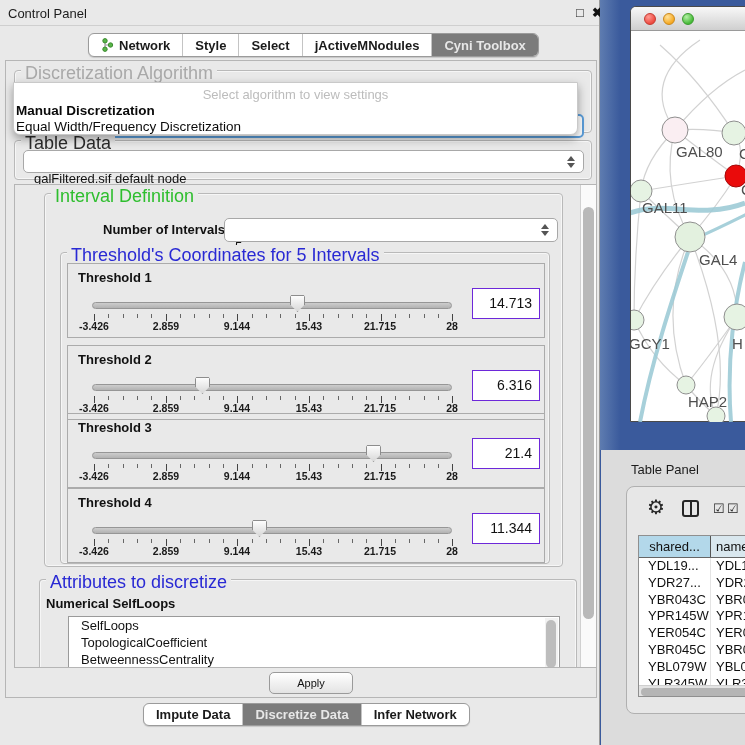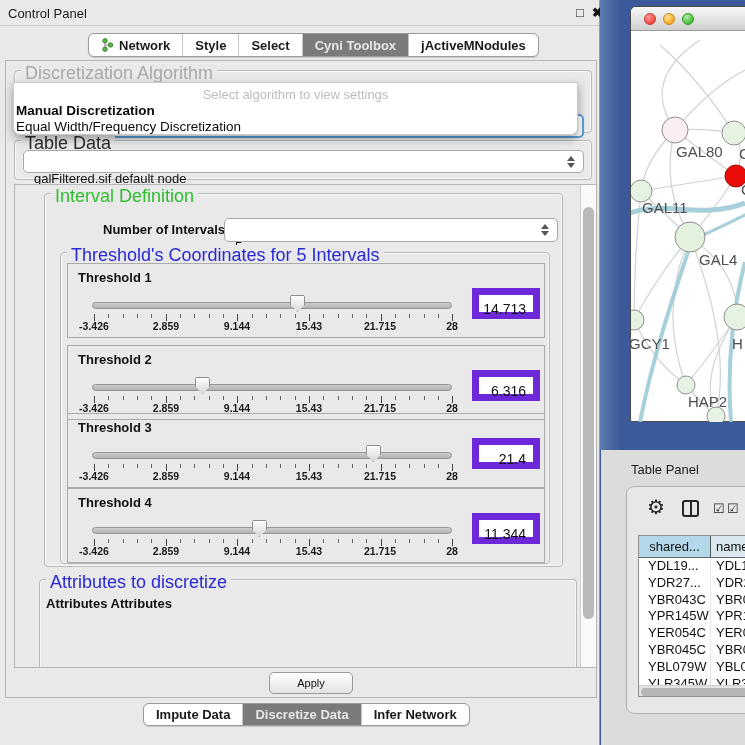--- a/index.html
+++ b/index.html
@@ -66,21 +66,21 @@
   .tbox .tlabel { position:absolute; left:10px; top:6px; font-size:13px; font-weight:bold; color:#111; }
   .track { position:absolute; left:24px; top:38px; width:360px; height:7px; border-radius:4px; background:linear-gradient(#cdcdcd,#b2b2b2); border:1px solid #969696; }
   .thumb-sl { position:absolute; top:31px; width:15px; height:17px; background:linear-gradient(#fdfdfd,#d8d8d8); border:1px solid #8d8d8d;
               clip-path:polygon(8% 0,92% 0,100% 12%,100% 55%,50% 100%,0 55%,0 12%); }
   .ticks-minor { position:absolute; left:26px; top:50px; width:359px; height:4px;
               background:repeating-linear-gradient(90deg,#666 0,#666 1px,transparent 1px,transparent 14.33px); }
   .ticks-major { position:absolute; left:26px; top:50px; width:359px; height:7px;
               background:repeating-linear-gradient(90deg,#444 0,#444 1px,transparent 1px,transparent 71.65px); }
   .ticklabels { position:absolute; left:0; top:56px; width:100%; height:14px; }
   .ticklabels span { position:absolute; transform:translateX(-50%); font-size:10.5px; font-weight:bold; color:#1a1a1a; }
-  .vbox { position:absolute; left:404px; top:24px; width:68px; height:31px; background:#fff; border:7px solid #6d28d9;
+  .vbox { position:absolute; left:404px; top:24px; width:68px; height:31px; background:#fff; border:1px solid #6d28d9;
           font-size:14px; color:#111; text-align:right; line-height:29px; padding-right:7px; }
 
   .g-attr { left:24px; top:394px; width:538px; height:96px; border-bottom:none; border-radius:4px 4px 0 0; }
   .attr-label { position:absolute; left:6px; top:16px; font-size:13px; font-weight:bold; color:#111; }
   .listbox { position:absolute; left:28px; top:36px; width:492px; height:54px; background:#fff; border:1px solid #9a9a9a; overflow:hidden; }
   .listbox .li { font-size:13px; color:#111; padding:1px 0 1px 12px; }
   .lsb { position:absolute; right:1px; top:1px; width:13px; height:52px; background:#f2f2f2; }
   .lsb .thumb { position:absolute; left:1px; top:2px; width:10px; height:48px; background:#bdbdbd; border-radius:5px; }
 
   .apply-btn { position:absolute; left:269px; top:672px; width:84px; height:22px; background:linear-gradient(#ffffff,#e3e3e3);
@@ -137,25 +137,25 @@
         <circle cx="9.5" cy="7" r="2.2" fill="#57b647" stroke="#3d8a31"></circle>
       </svg>
       <span>Network</span>
     </div>
     <div class="segi">
         <span>Style</span>
       </div>
     <div class="segi">
         <span>Select</span>
       </div>
+    <div class="segi">
+        <span>jActiveMNodules</span>
+      </div>
     <div class="segi sel">
         <span>Cyni Toolbox</span>
-      </div>
-    <div class="segi">
-        <span>jActiveMNodules</span>
       </div>
   </div>
 
   <div class="pane"></div>
 
   <div class="groupbox g-alg">
     <span class="grouptitle t-alg">Discretization Algorithm</span>
     <div class="combo alg-combo">
       <span class="spin">
           <i class="tri-up"></i>
@@ -263,21 +263,29 @@
             <span style="left:312px">21.715</span>
             <span style="left:384px">28</span>
           </div>
           <div class="vbox">11.344</div>
         </div>
       </div>
     </div>
 
     <div class="groupbox g-attr">
       <span class="grouptitle t-blue">Attributes to discretize</span>
-      <span class="attr-label">Attributes Attributes</span>
+      <span class="attr-label">Numerical SelfLoops</span>
+      <div class="listbox">
+        <div class="li">SelfLoops</div>
+        <div class="li">TopologicalCoefficient</div>
+        <div class="li">BetweennessCentrality</div>
+        <div class="lsb">
+            <div class="thumb"></div>
+          </div>
+      </div>
     </div>
 
     <div class="vsb">
         <div class="thumb"></div>
       </div>
   </div>
 
   <div class="apply-btn">Apply</div>
 
   <div class="seg bottom-tabs">

